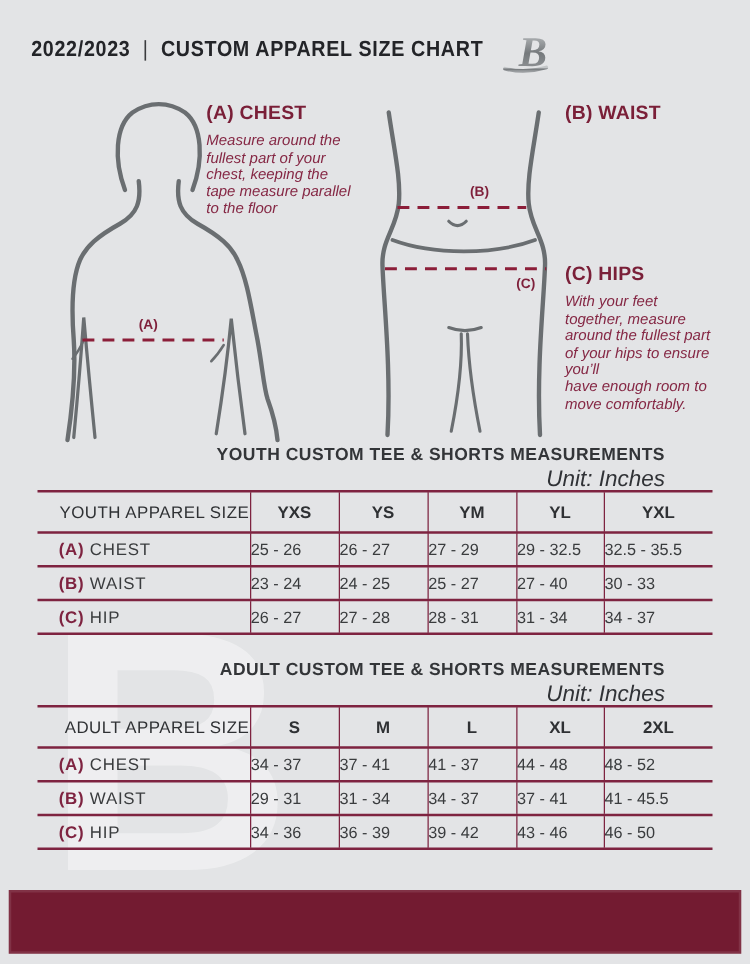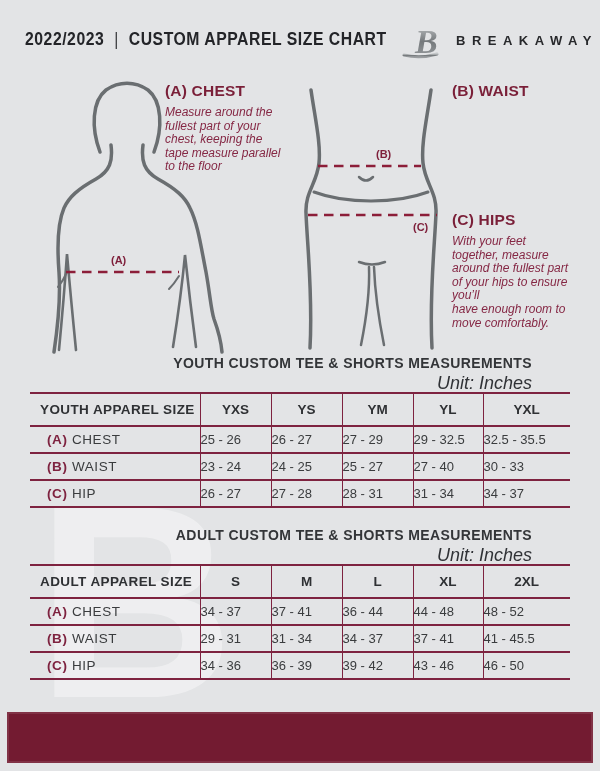--- a/index.html
+++ b/index.html
@@ -53,21 +53,21 @@
     border-collapse:collapse; table-layout:fixed;
     border-top:2px solid #7e2340; border-bottom:2px solid #7e2340;
   }
   table.youth { top:392px; } table.adult { top:564px; }
   thead tr { height:33px; border-bottom:2px solid #7e2340; }
   tbody tr { height:27px; }
   tbody tr + tr { border-top:2px solid #7e2340; }
   th, td { border-left:1.5px solid #7e2340; vertical-align:middle; }
   th:first-child, td:first-child { border-left:none; text-align:left; }
   th { font-size:13.5px; font-weight:bold; color:#2f3134; text-align:center; }
-  th:first-child { font-weight:bold; letter-spacing:.4px; padding-left:10px; }
+  th:first-child { font-weight:normal; letter-spacing:.4px; padding-left:10px;text-align:right; }
   td { font-size:13px; color:#3a3c3e; text-align:left; }
   td:first-child { padding-left:17px; font-size:13.5px; letter-spacing:.6px; }
   .mk { color:#7e2340; font-weight:bold; }
   
   .watermark {
     position:absolute; left:36px; top:492px; z-index:0;
     font-size:275px; line-height:.8; font-weight:bold;
     color:#ffffff; opacity:.40; letter-spacing:-4px;
   }
   .bottom-bar {
@@ -91,21 +91,20 @@
       <linearGradient id="metal" x1="0" y1="0" x2="0" y2="1">
         <stop offset="0" stop-color="#c3c6c8"></stop>
         <stop offset="0.5" stop-color="#75797c"></stop>
         <stop offset="1" stop-color="#9a9da0"></stop>
       </linearGradient>
     </defs>
     <line x1="3" y1="21.5" x2="21" y2="21.5" stroke="url(#metal)" stroke-width="3"></line>
     <path d="M 3 35 Q 19 39 36 34" fill="none" stroke="url(#metal)" stroke-width="3" stroke-linecap="round"></path>
     <text x="14" y="33" font-family="Liberation Serif, serif" font-weight="bold" font-style="italic" font-size="34" fill="url(#metal)">B</text>
   </svg>
-  <span class="brand-name">BREAKAWAY</span>
 </div>
 
 <svg class="figures" width="600" height="771" viewBox="0 0 600 771">
   <g fill="none" stroke="#6a6e71" stroke-width="3.5" stroke-linecap="round">
     <path d="M 100 152 C 91 128 92 101 106 90 C 119 81 135 81 148 90 C 162 101 163 128 154 152"></path>
     <path d="M 111 145 C 113 161 110 171 96 179 C 78 189 69 197 64 208 C 58 222 57 246 59 272 C 61 302 57 332 54 352"></path>
     <path d="M 143 145 C 141 161 144 171 158 179 C 176 189 185 197 190 208 C 198 224 201 247 206 272 C 210 294 211 310 214 319 C 218 330 221 341 222 352"></path>
     <g stroke-width="2.6">
       <path d="M 59 350 Q 64 297 67 254 Q 71 300 76 350"></path>
       <path d="M 173 347 Q 181 297 185 255 Q 190 302 196 347"></path>
@@ -231,21 +230,21 @@
         <th>L</th>
         <th>XL</th>
         <th>2XL</th>
       </tr>
     </thead>
     <tbody>
       <tr>
         <td><span class="mk">(A)</span> CHEST</td>
         <td>34 - 37</td>
         <td>37 - 41</td>
-        <td>36 - 44</td>
+        <td>41 - 37</td>
         <td>44 - 48</td>
         <td>48 - 52</td>
       </tr>
       <tr>
         <td><span class="mk">(B)</span> WAIST</td>
         <td>29 - 31</td>
         <td>31 - 34</td>
         <td>34 - 37</td>
         <td>37 - 41</td>
         <td>41 - 45.5</td>

